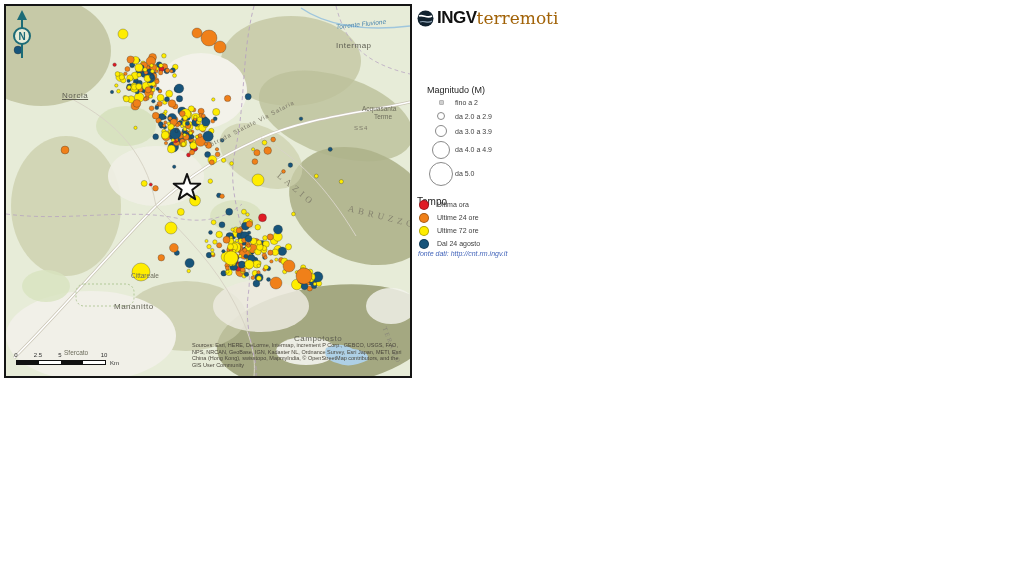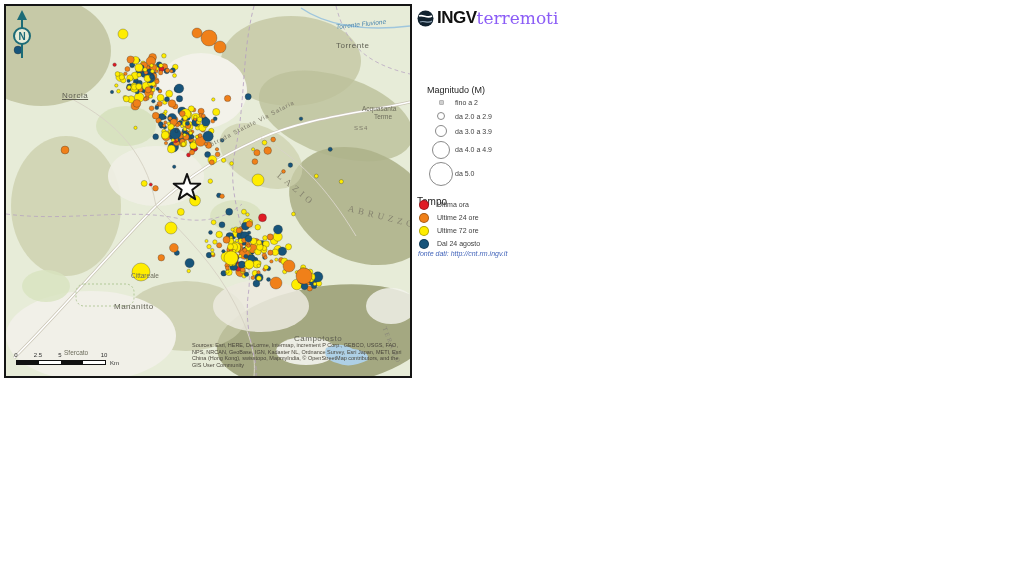--- a/index.html
+++ b/index.html
@@ -23,21 +23,21 @@
   #scalebar .nums span{position:absolute;transform:translateX(-50%);}
   #scalebar .bar{position:relative;margin-top:1px;width:88px;height:3px;border:1px solid #111;
                  display:flex;}
   #scalebar .bar i{display:block;height:100%;}
   #scalebar .unit{position:absolute;left:94px;top:8px;font-size:6px;}
   #attribution{position:absolute;left:186px;top:336px;width:212px;font-size:5.5px;
                line-height:6.5px;color:#4a463c;}
   
   #logo{position:absolute;left:417px;top:8px;display:flex;align-items:center;height:20px;}
   #logo .bold{font-size:17px;font-weight:bold;color:#111;letter-spacing:-0.5px;margin-left:3px;}
-  #logo .serif{font-size:17px;font-family:"DejaVu Serif",serif;color:#8b5cf6;}
+  #logo .serif{font-size:17px;font-family:"DejaVu Serif",serif;color:#a16207;}
   #panel-title{position:absolute;left:412px;top:33px;font-size:9.5px;font-weight:bold;
                color:#2b2b2b;line-height:12.5px;}
   .leg-head{position:absolute;font-weight:normal;color:#222;}
   #mag-head{left:427px;top:85px;font-size:9px;}
   #mag-rows{position:absolute;left:427px;top:96px;}
   .mag-row{display:flex;align-items:center;}
   .mag-sym{width:28px;display:flex;justify-content:center;}
   .mag-label{font-size:7px;color:#3d3d3d;}
   .mc{border-radius:50%;background:#fff;border:1px solid #8a8a8a;box-sizing:border-box;}
   .mc0{width:3px;height:3px;background:#cfcfcf;border:1px solid #b5b5b5;border-radius:1px;}
@@ -604,21 +604,21 @@
       <g stroke="#1c6b77" fill="none" stroke-width="2">
         <line x1="16" y1="10" x2="16" y2="52"></line>
         <polygon points="16,4 11,14 21,14" fill="#1c6b77" stroke="none"></polygon>
         <circle cx="16" cy="30" r="8" fill="#e7ecd8"></circle>
         <text x="16" y="33.5" text-anchor="middle" font-size="10" font-weight="bold" fill="#1c6b77" stroke="none" font-family="Liberation Sans, sans-serif">N</text>
       </g>
     </svg>
 
     <div id="map-labels">
         <span class="lbl place" style="left: 56px; top: 86px; text-decoration: underline;">Norcia</span>
-        <span class="lbl place" style="left: 330px; top: 36px;">Torrente</span>
+        <span class="lbl place" style="left: 330px; top: 36px;">Intermap</span>
         <span class="lbl place-sm" style="left: 356px; top: 100px;">Acquasanta</span>
         <span class="lbl place-sm" style="left: 368px; top: 108px;">Terme</span>
         <span class="lbl place" style="left: 288px; top: 329px;">Campotosto</span>
         <span class="lbl place-sm" style="left: 125px; top: 267px;">Cittareale</span>
         <span class="lbl place" style="left: 108px; top: 297px;">Mananitto</span>
         <span class="lbl place-sm" style="left: 58px; top: 344px;">Sfercato</span>
         <span class="lbl region" style="left: 272px; top: 164px; transform: rotate(40deg);">LAZIO</span>
         <span class="lbl region" style="left: 342px; top: 198px; transform: rotate(14deg);">ABRUZZO</span>
         <span class="lbl region-sm" style="left: 378px; top: 318px; transform: rotate(68deg);">TERAMO</span>
         <span class="lbl road" style="left: 204px; top: 136px; transform: rotate(-27deg);">Strada Statale Via Salaria</span>

